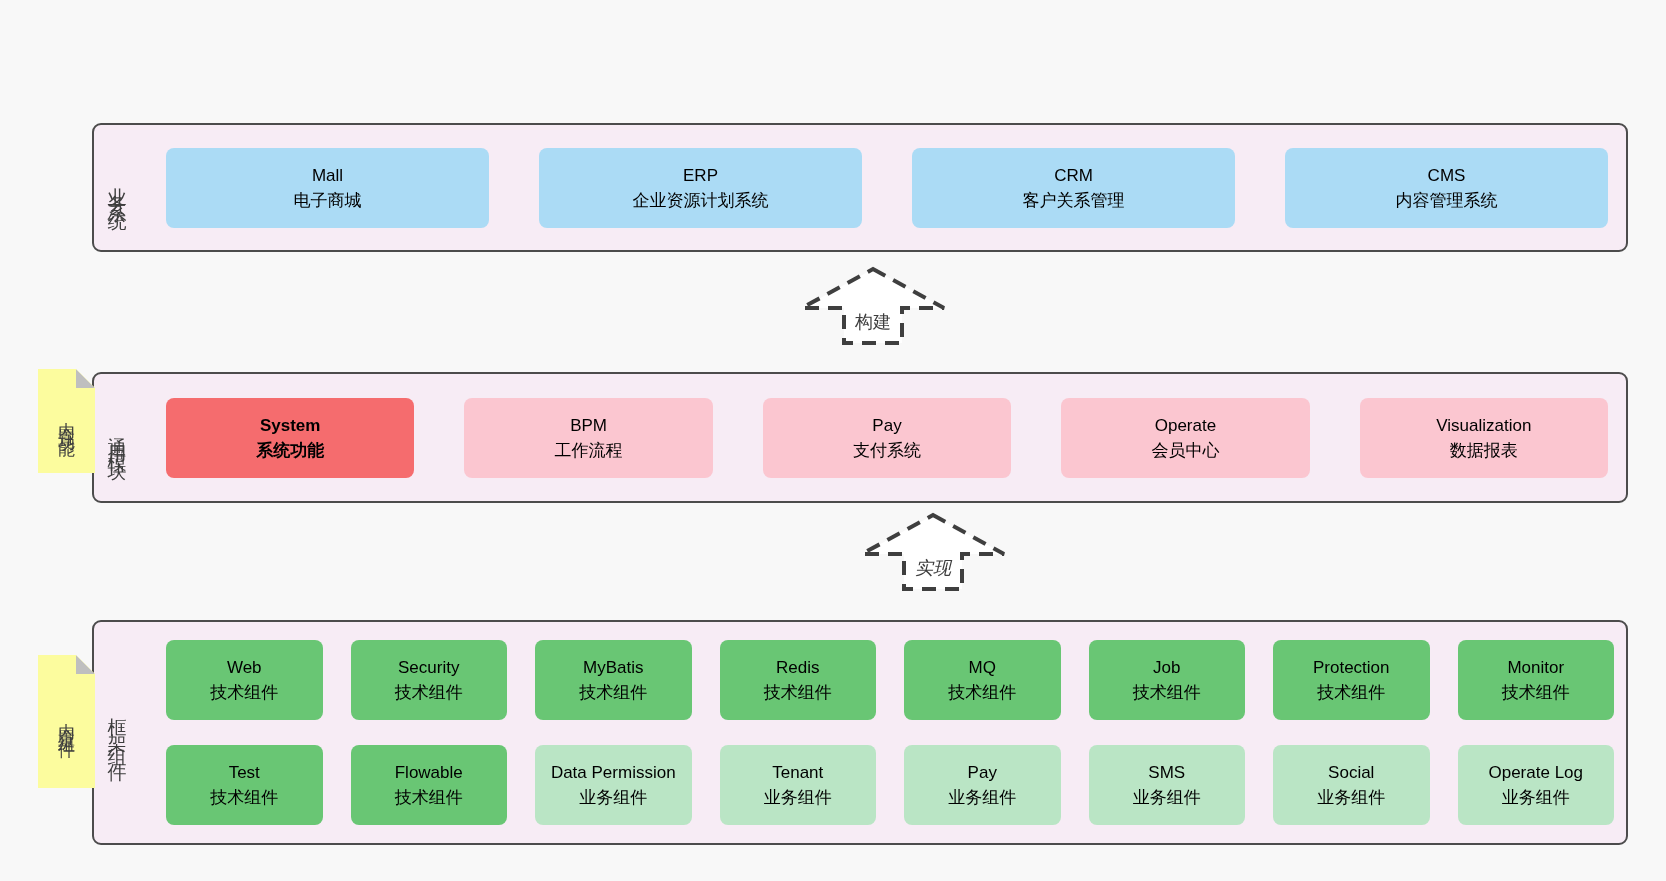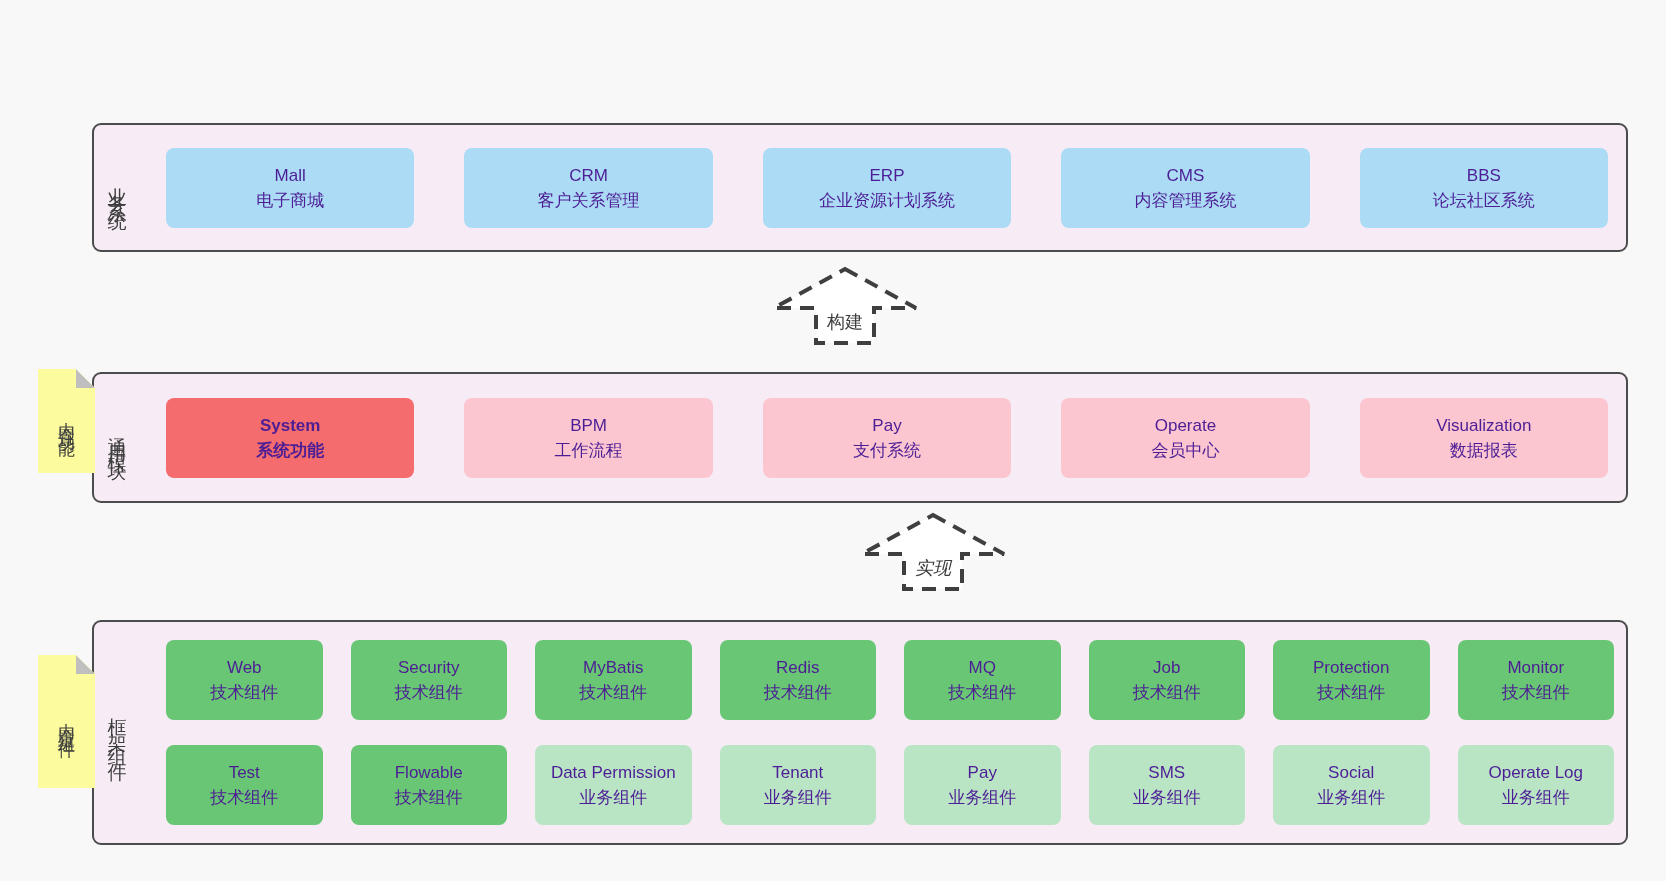--- a/index.html
+++ b/index.html
@@ -62,21 +62,21 @@
     flex:1;
     height:80px;
     border-radius:8px;
     display:flex;
     flex-direction:column;
     justify-content:center;
     align-items:center;
     text-align:center;
     font-size:17px;
     line-height:25px;
-    color:#4c1d95;
+    color:#000000;
     padding:0 6px;
   }
   .blue      { background:#abdbf5; }
   .red       { background:#f56c6e;font-weight:bold; }
   .pink      { background:#fbc6d0; }
   .green     { background:#69c674; }
   .lightgreen{ background:#bae5c5; }
 
   
   .note {
@@ -102,21 +102,21 @@
   .note .vtext {
     writing-mode:vertical-rl;
     text-orientation:upright;
     font-size:17px;
     letter-spacing:6px;
     color:#3d3d3d;
   }
 
   
   .arrow { position:absolute; width:150px; height:80px; }
-  .arrow1 { left:770px; top:266px; }
+  .arrow1 { left:798px; top:266px; }
   .arrow2 { left:858px; top:512px;font-style:italic; }
   .arrow svg { display:block; width:100%; height:100%; overflow:visible; }
   .arrow polygon {
     fill:#ffffff;
     stroke:#3f3f3f;
     stroke-width:4;
     stroke-dasharray:14 9;
   }
   .arrow text {
     font-size:18px;
@@ -131,34 +131,30 @@
 <div class="canvas">
 
   <div class="container sec1">
     <div class="vlabel">业务系统</div>
     <div class="row">
       <div class="box blue">
         <div>Mall</div>
         <div>电子商城</div>
       </div>
       <div class="box blue">
+        <div>ERP</div>
+        <div>企业资源计划系统</div>
+      </div>
+      <div class="box blue">
         <div>CRM</div>
         <div>客户关系管理</div>
       </div>
       <div class="box blue">
-        <div>ERP</div>
-        <div>企业资源计划系统</div>
-      </div>
-      <div class="box blue">
         <div>CMS</div>
         <div>内容管理系统</div>
-      </div>
-      <div class="box blue">
-        <div>BBS</div>
-        <div>论坛社区系统</div>
       </div>
     </div>
   </div>
 
   <div class="arrow arrow1">
     <svg viewBox="0 0 150 80">
       <polygon points="75,3 146,42 104,42 104,77 46,77 46,42 4,42"></polygon>
       <text x="75" y="62">构建</text>
     </svg>
   </div>

